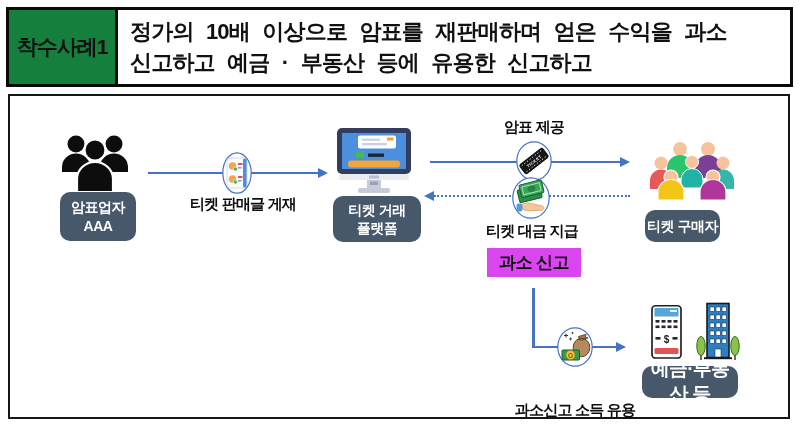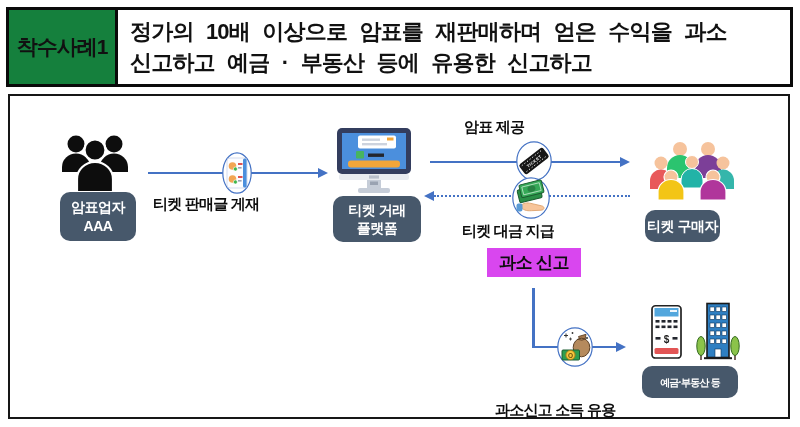--- a/index.html
+++ b/index.html
@@ -35,21 +35,21 @@
   .abs { position: absolute; }
 
   .node-box {
     position: absolute; background: #47586b; color: #fff; border-radius: 10px;
     display: flex; flex-direction: column; align-items: center; justify-content: center;
     font-weight: 700; font-size: 14px; line-height: 1.3; letter-spacing: -0.5px;
     text-align: center;
   }
   .flow-label {
     position: absolute; font-weight: 700; font-size: 15px; letter-spacing: -0.8px;
-    color: #0d0d0d; white-space: nowrap;
+    text-align: center; color: #0d0d0d; white-space: nowrap;
   }
   .highlight-box {
     position: absolute; background: #d946ef; color: #0d0d0d;
     display: flex; align-items: center; justify-content: center;
     font-weight: 700; font-size: 17px; letter-spacing: -0.5px;
   }
 
   .hline { position: absolute; height: 0; border-top: 2.5px solid #4472c4; }
   .dotline { position: absolute; height: 0; border-top: 2.5px dotted #4472c4; }
   .vline { position: absolute; width: 2.5px; background: #4472c4; }
@@ -266,18 +266,18 @@
             <rect x="59" y="37" width="4.4" height="4.4"></rect>
               <rect x="65" y="37" width="4.4" height="4.4"></rect>
               <rect x="71" y="37" width="4.4" height="4.4"></rect>
           </g>
           <rect x="64" y="47" width="6" height="8" fill="#fff" stroke="#10365c" stroke-width="0.6"></rect>
           <line x1="53" y1="56.2" x2="81" y2="56.2" stroke="#1a1a1a" stroke-width="2"></line>
         </g>
       </svg>
     </div>
 
-    <div class="node-box" style="left:632px; top:270px; width:96px; height:32px; font-size:10px; letter-spacing:-0.8px;">
+    <div class="node-box" style="left:632px; top:270px; width:96px; height:32px; font-size:19px; letter-spacing:-0.8px;">
       <span>예금·부동산 등</span>
     </div>
 
   </div>
 </div>
 
 </body></html>

